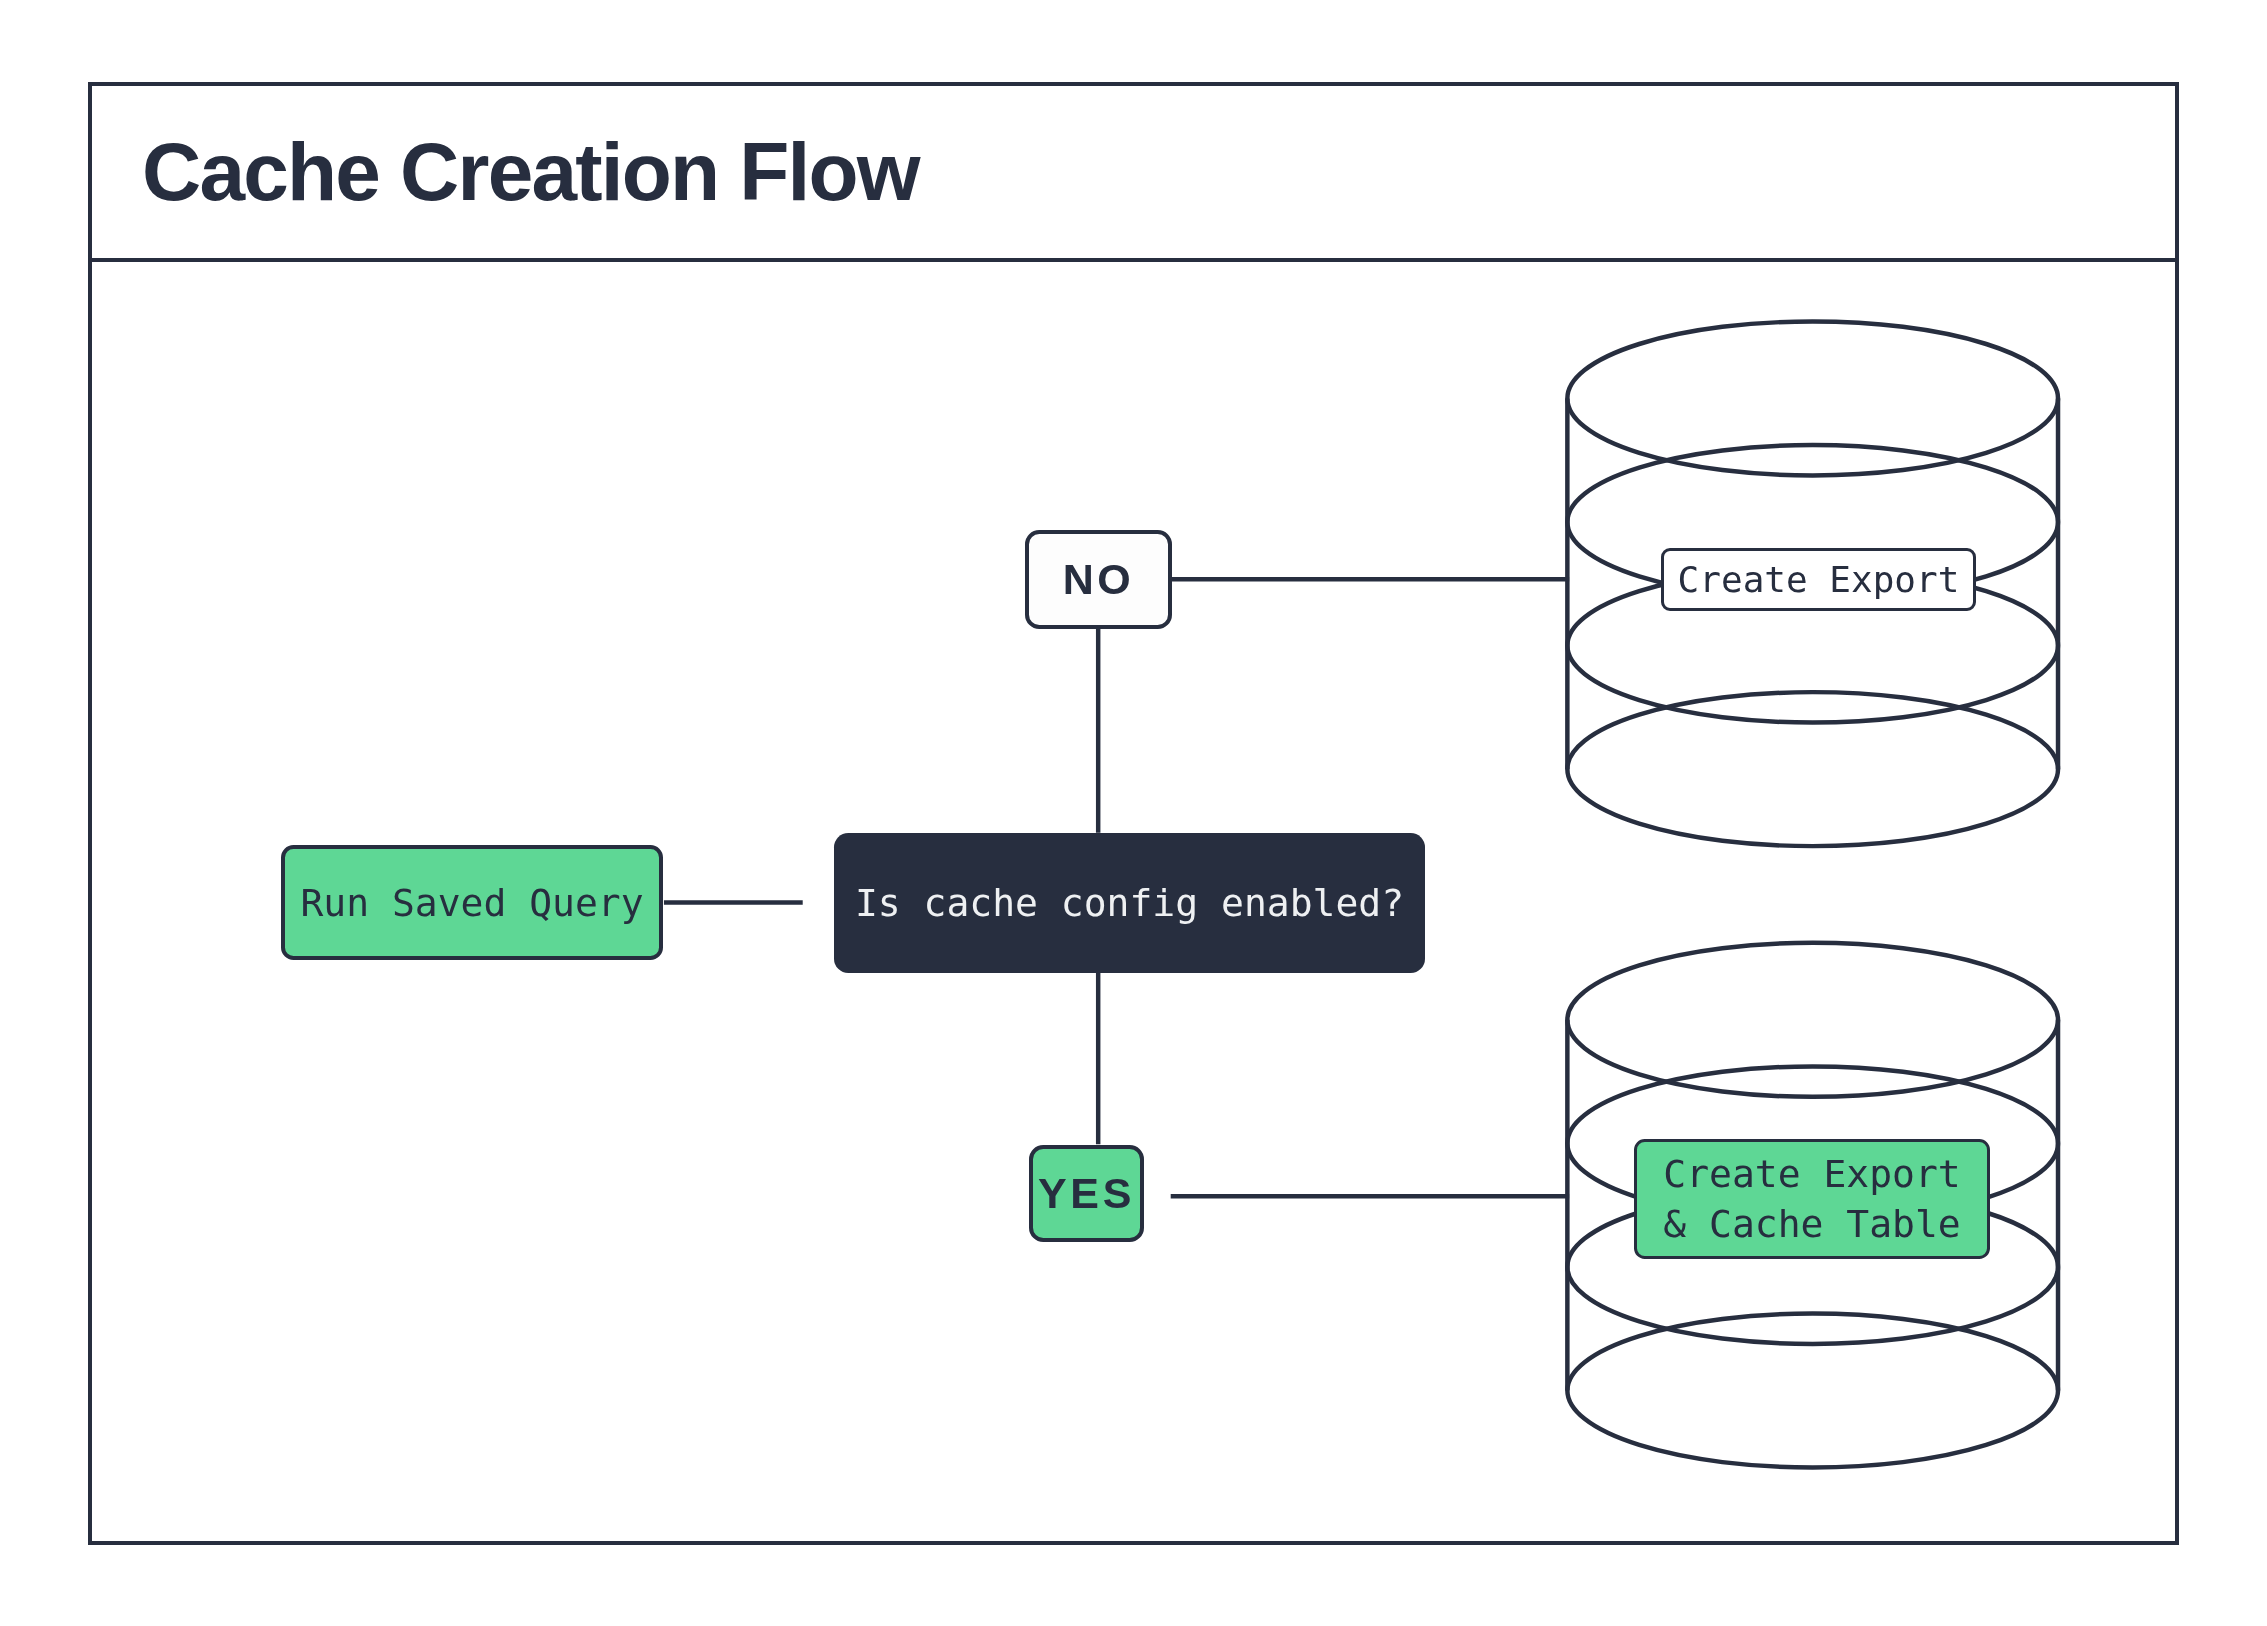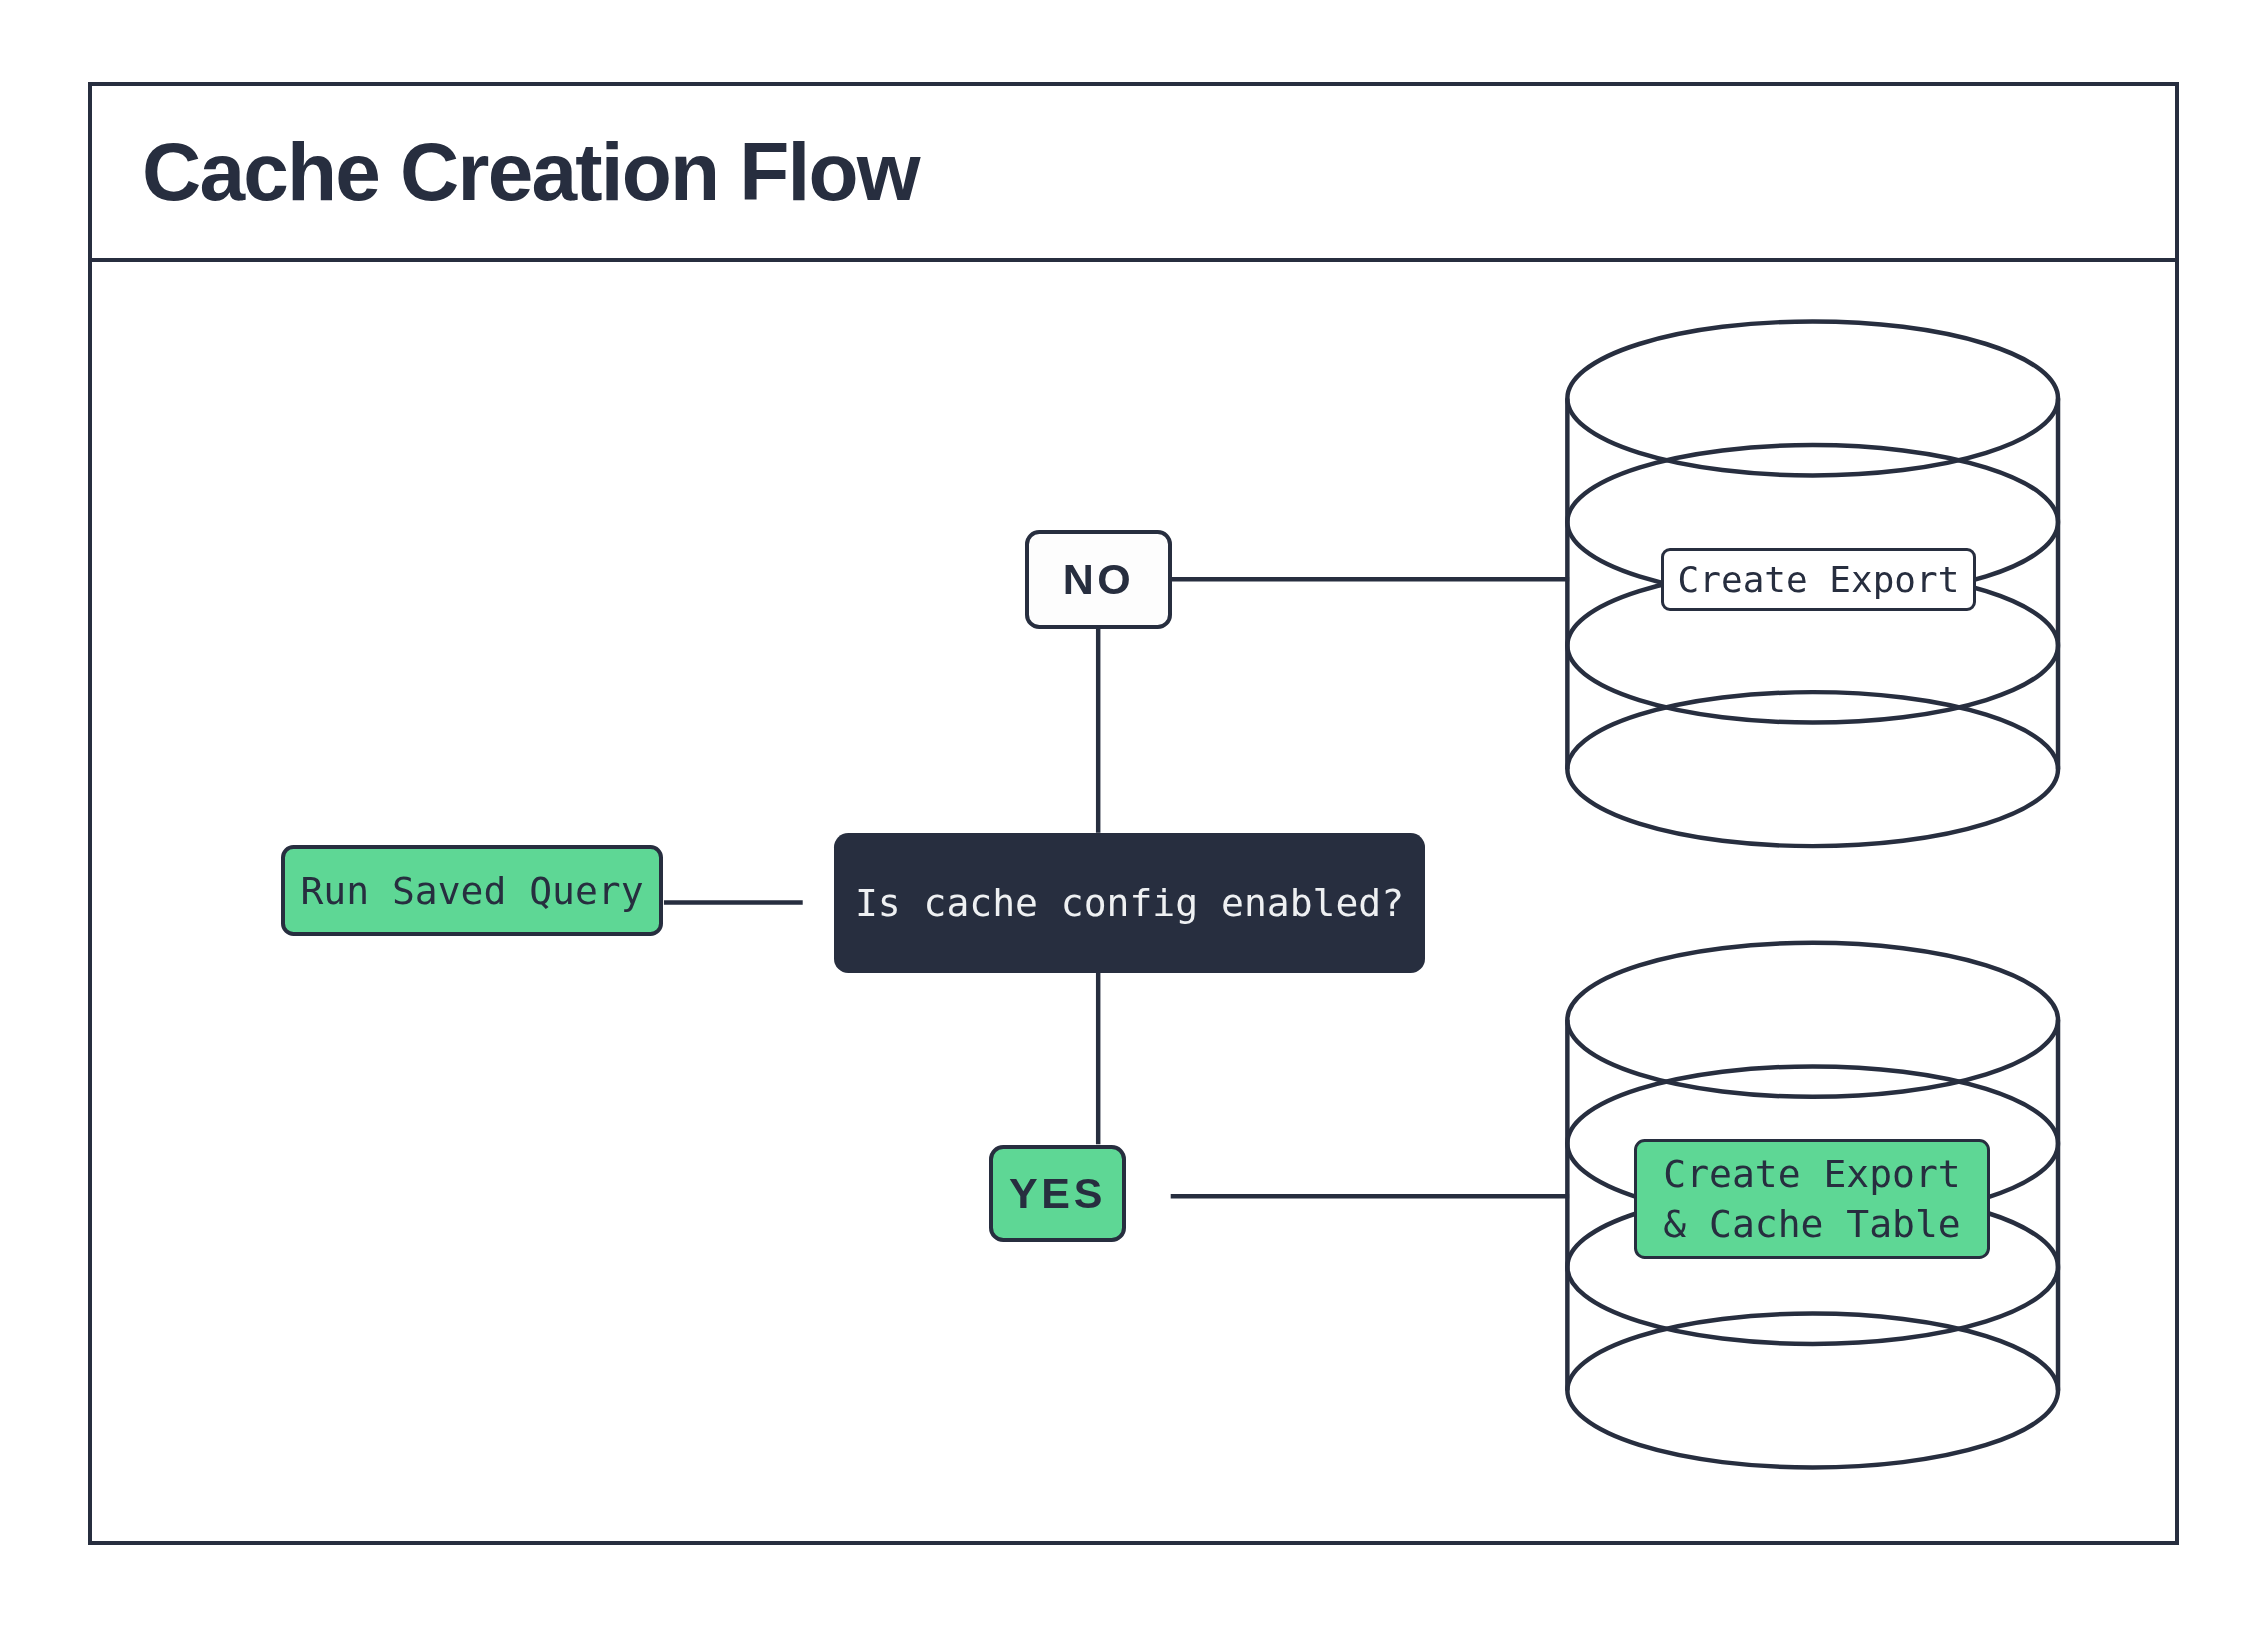--- a/index.html
+++ b/index.html
@@ -40,35 +40,35 @@
 
   
   .node{
     position:absolute;display:flex;flex-direction:column;
     align-items:center;justify-content:center;text-align:center;
     font-family:"DejaVu Sans Mono", monospace;
     color:var(--ink);background:var(--paper);
     border:4.5px solid var(--ink);border-radius:12.5px;
   }
   .node-start{
-    left:281px;top:845px;width:382px;height:91px;
+    left:281px;top:845px;width:382px;height:115px;
     background:var(--green);font-size:38px;
   }
   .node-decision{
     left:802px;top:833px;width:591px;height:140px;
     background:var(--node-dark-bg);border:none;border-radius:14.3px;
     color:var(--node-dark-text);font-size:38px;margin-left:32px;
   }
   .node-branch{
     font-family:"Liberation Sans", sans-serif;
     font-weight:700;font-size:43px;letter-spacing:3.6px;
     border-radius:14.3px;
   }
   .node-no{left:1025px;top:530px;width:147px;height:99px;background:#fdfdfd;}
-  .node-yes{left:989px;top:1145px;width:137px;height:97px;background:var(--green);}
+  .node-yes{left:1029px;top:1145px;width:115px;height:97px;background:var(--green);}
   .node-db-label{
     border-width:3.6px;border-radius:9px;align-items:center;
   }
   .node-export{
     left:1661px;top:548px;width:315px;height:63px;font-size:36px;
   }
   .node-export-cache{
     left:1634px;top:1139px;width:356px;height:120px;
     background:var(--green);font-size:38px;line-height:50px;border-radius:10.7px;
   }

